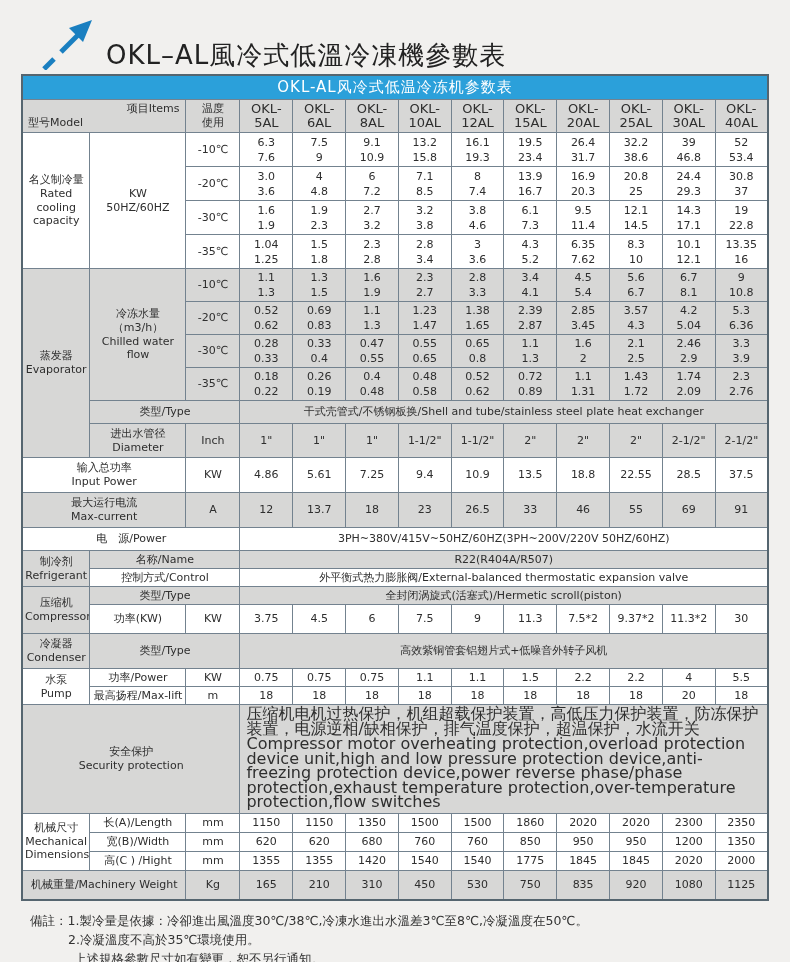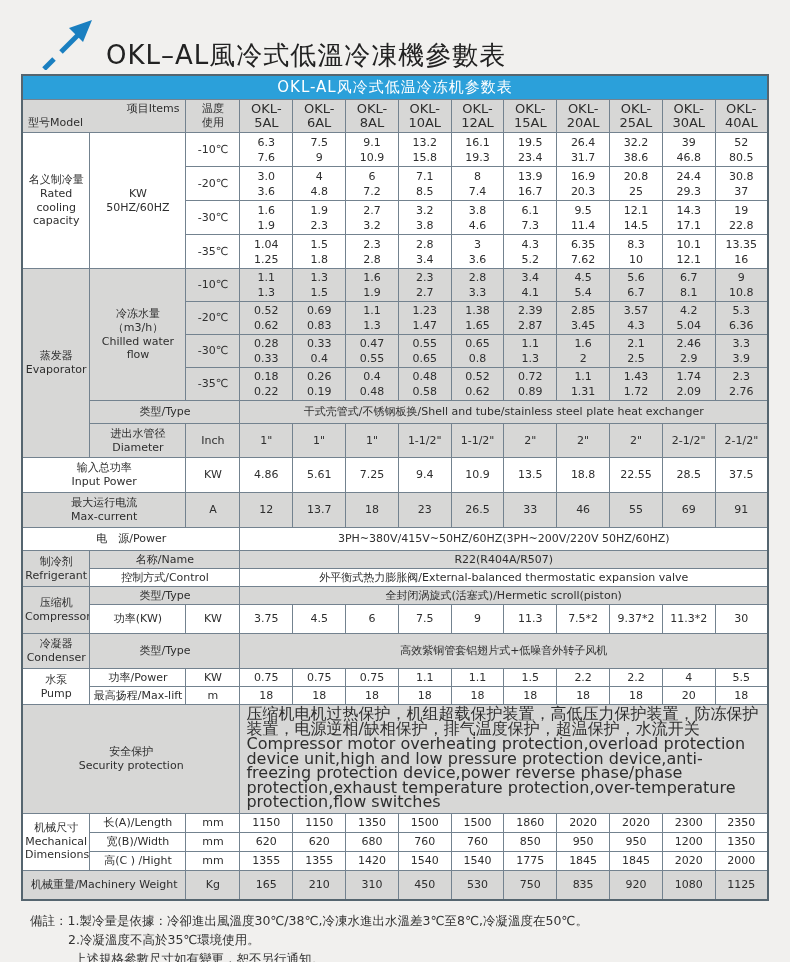--- a/index.html
+++ b/index.html
@@ -182,21 +182,21 @@
         <td class="dual">
           <div>32.2</div>
           <div>38.6</div>
         </td>
         <td class="dual">
           <div>39</div>
           <div>46.8</div>
         </td>
         <td class="dual">
           <div>52</div>
-          <div>80.5</div>
+          <div>53.4</div>
         </td>
       </tr>
   <tr class="white h33">
     <td>-20℃</td>
   <td class="dual">
           <div>3.0</div>
           <div>3.6</div>
         </td>
         <td class="dual">
           <div>4</div>

